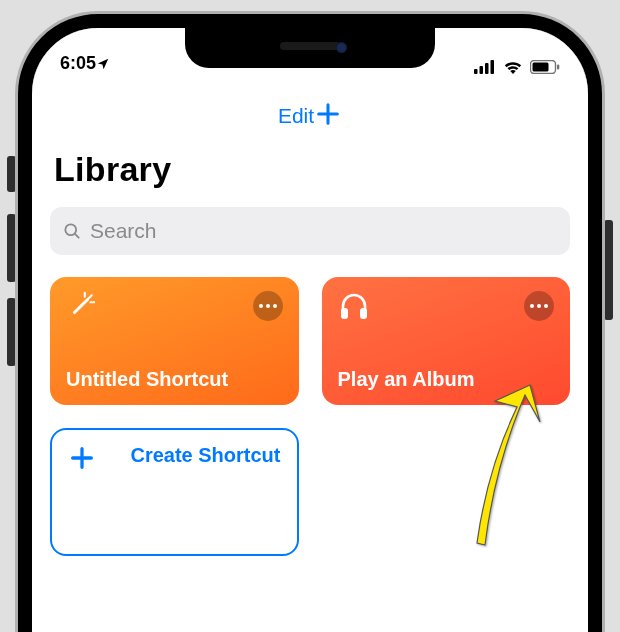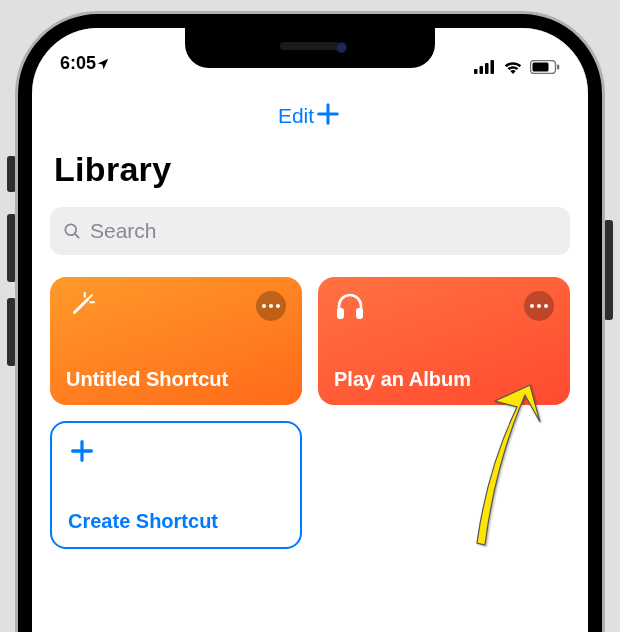--- a/index.html
+++ b/index.html
@@ -111,21 +111,21 @@
     padding: 16px 12px;
     gap: 8px;
   }
   .searchbar span.ph {
     color: #8a8a8e;
     font-size: 21px;
   }
   .grid {
     display: grid;
     grid-template-columns: 1fr 1fr;
-    gap: 16px;
+    gap: 23px;
     padding: 22px 18px;
   }
   .card {
     height: 128px;
     border-radius: 16px;
     padding: 14px 16px;
     display: flex;
     flex-direction: column;
     justify-content: space-between;
     position: relative;
@@ -156,21 +156,21 @@
     justify-content: center;
     gap: 3px;
   }
   .dotbtn span { width: 4px; height: 4px; background: #fff; border-radius: 50%; }
   .create-card {
     height: 128px;
     border: 2.5px solid #007aff;
     border-radius: 16px;
     padding: 14px 16px;
     display: flex;
-    flex-direction: column;
+    flex-direction: row;
     justify-content: space-between;
     color: #007aff;
   }
   .create-card .label {
     font-size: 20px;
     font-weight: 600;
   }
   .arrow-annotation {
     position: absolute;
     left: 425px;

